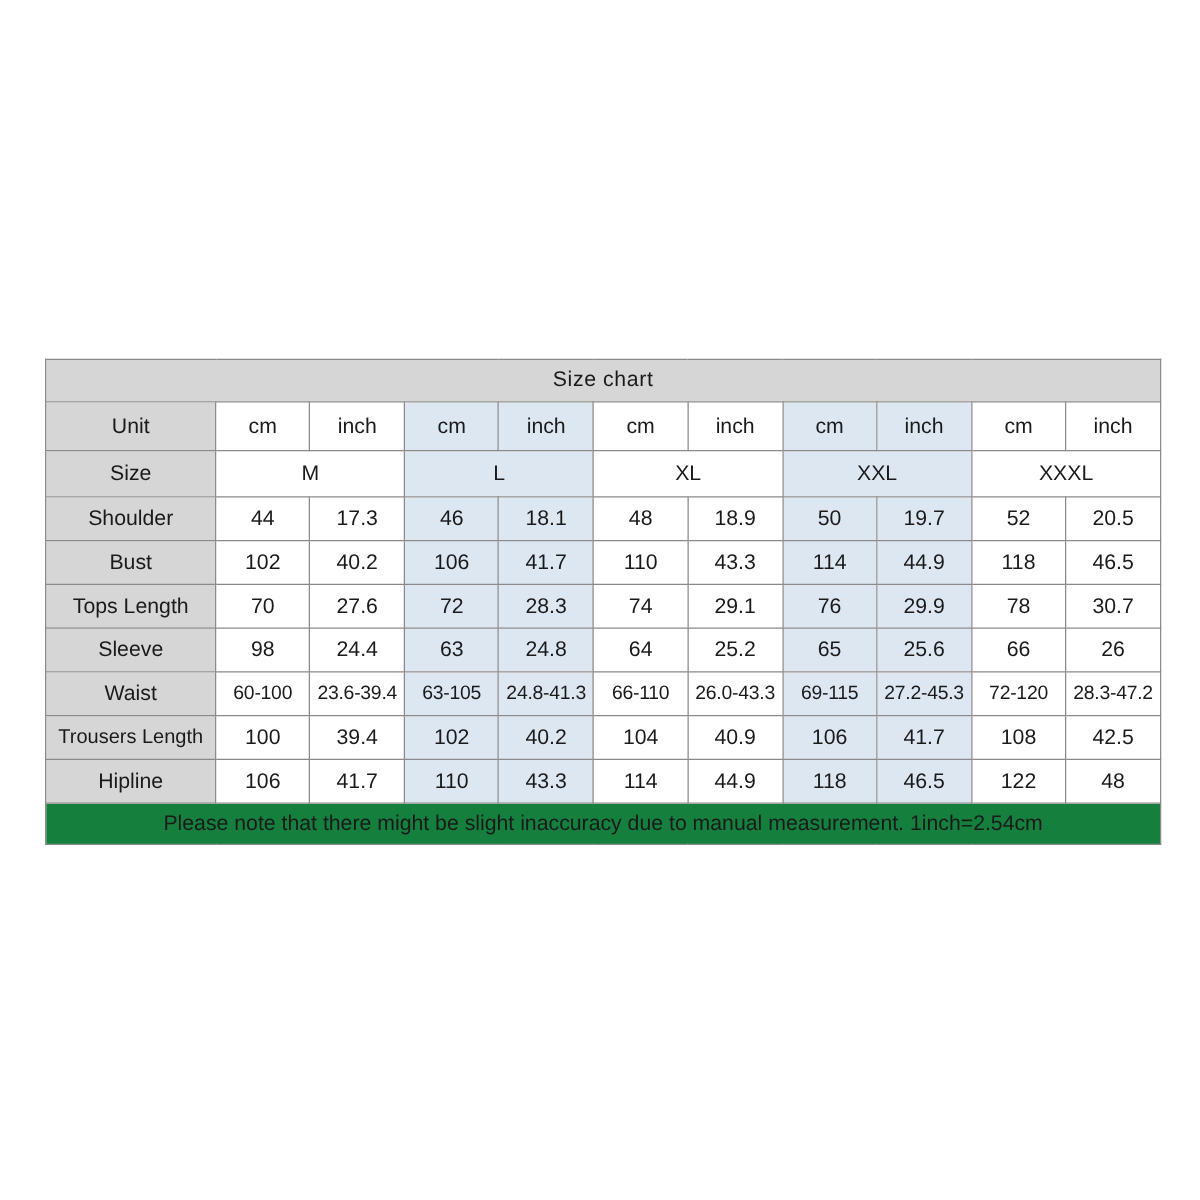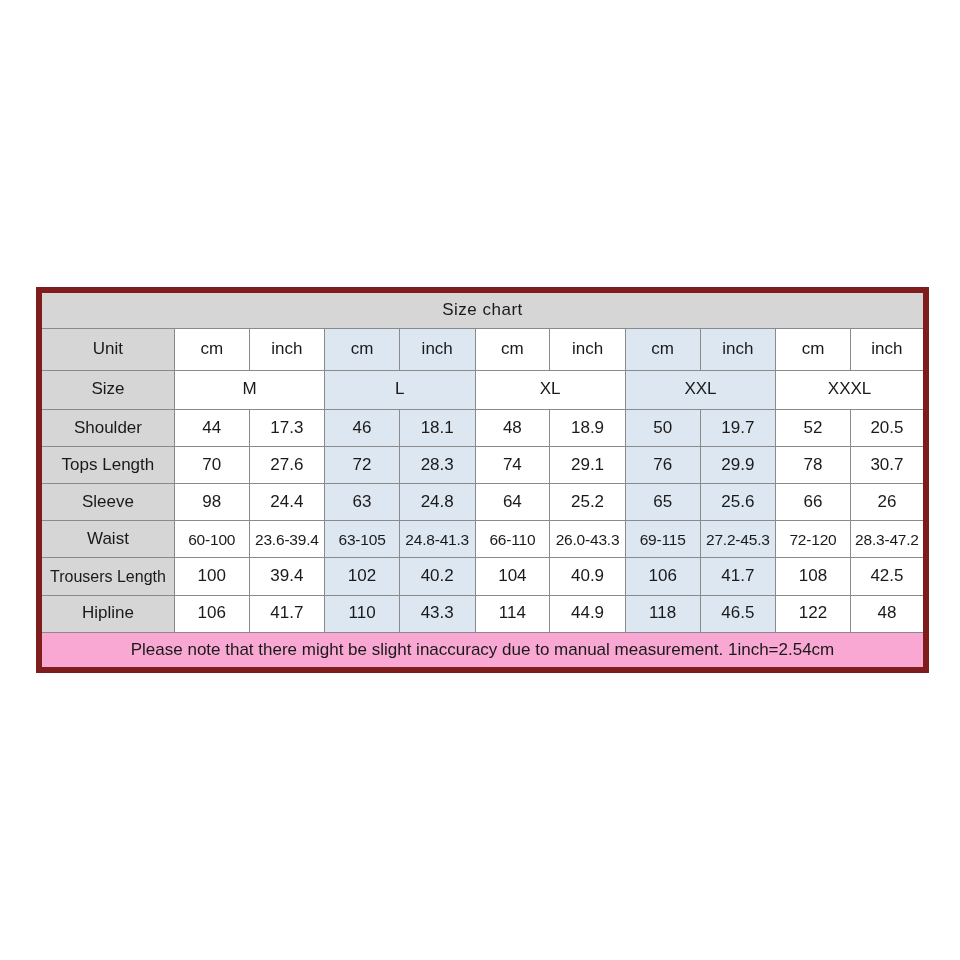--- a/index.html
+++ b/index.html
@@ -21,21 +21,21 @@
     top: 287px;
     width: 893px;
     height: 386px;
   }
 
   table.size-chart {
     width: 100%;
     height: 100%;
     border-collapse: collapse;
     table-layout: fixed;
-    border: 6px solid #7f1d1d;
+    border: 1px solid #7f1d1d;
     background: #ffffff;
   }
 
   table.size-chart td {
     border: 1px solid #8a8a8a;
     text-align: center;
     vertical-align: middle;
     color: #1a1a1a;
     font-size: 17px;
     line-height: 1.1;
@@ -47,21 +47,21 @@
   
   td.title-cell {
     background: #d6d6d6;
     font-size: 25px;
     height: 33px;
     letter-spacing: 0.5px;
   }
 
   
   td.note-cell {
-    background: #f9a8d4;
+    background: #15803d;
     font-size: 16.5px;
     height: 32px;
   }
 
   
   td.rowlabel {
     background: #d6d6d6;
     font-size: 17px;
   }
   td.rowlabel.tight {
@@ -146,20 +146,33 @@
         <td class="val hl">46</td>
         <td class="val hl">18.1</td>
         <td class="val">48</td>
         <td class="val">18.9</td>
         <td class="val hl">50</td>
         <td class="val hl">19.7</td>
         <td class="val">52</td>
         <td class="val">20.5</td>
       </tr>
 
+      <tr class="data-row">
+        <td class="rowlabel">Bust</td>
+        <td class="val">102</td>
+        <td class="val">40.2</td>
+        <td class="val hl">106</td>
+        <td class="val hl">41.7</td>
+        <td class="val">110</td>
+        <td class="val">43.3</td>
+        <td class="val hl">114</td>
+        <td class="val hl">44.9</td>
+        <td class="val">118</td>
+        <td class="val">46.5</td>
+      </tr>
 
       <tr class="data-row">
         <td class="rowlabel">Tops Length</td>
         <td class="val">70</td>
         <td class="val">27.6</td>
         <td class="val hl">72</td>
         <td class="val hl">28.3</td>
         <td class="val">74</td>
         <td class="val">29.1</td>
         <td class="val hl">76</td>

